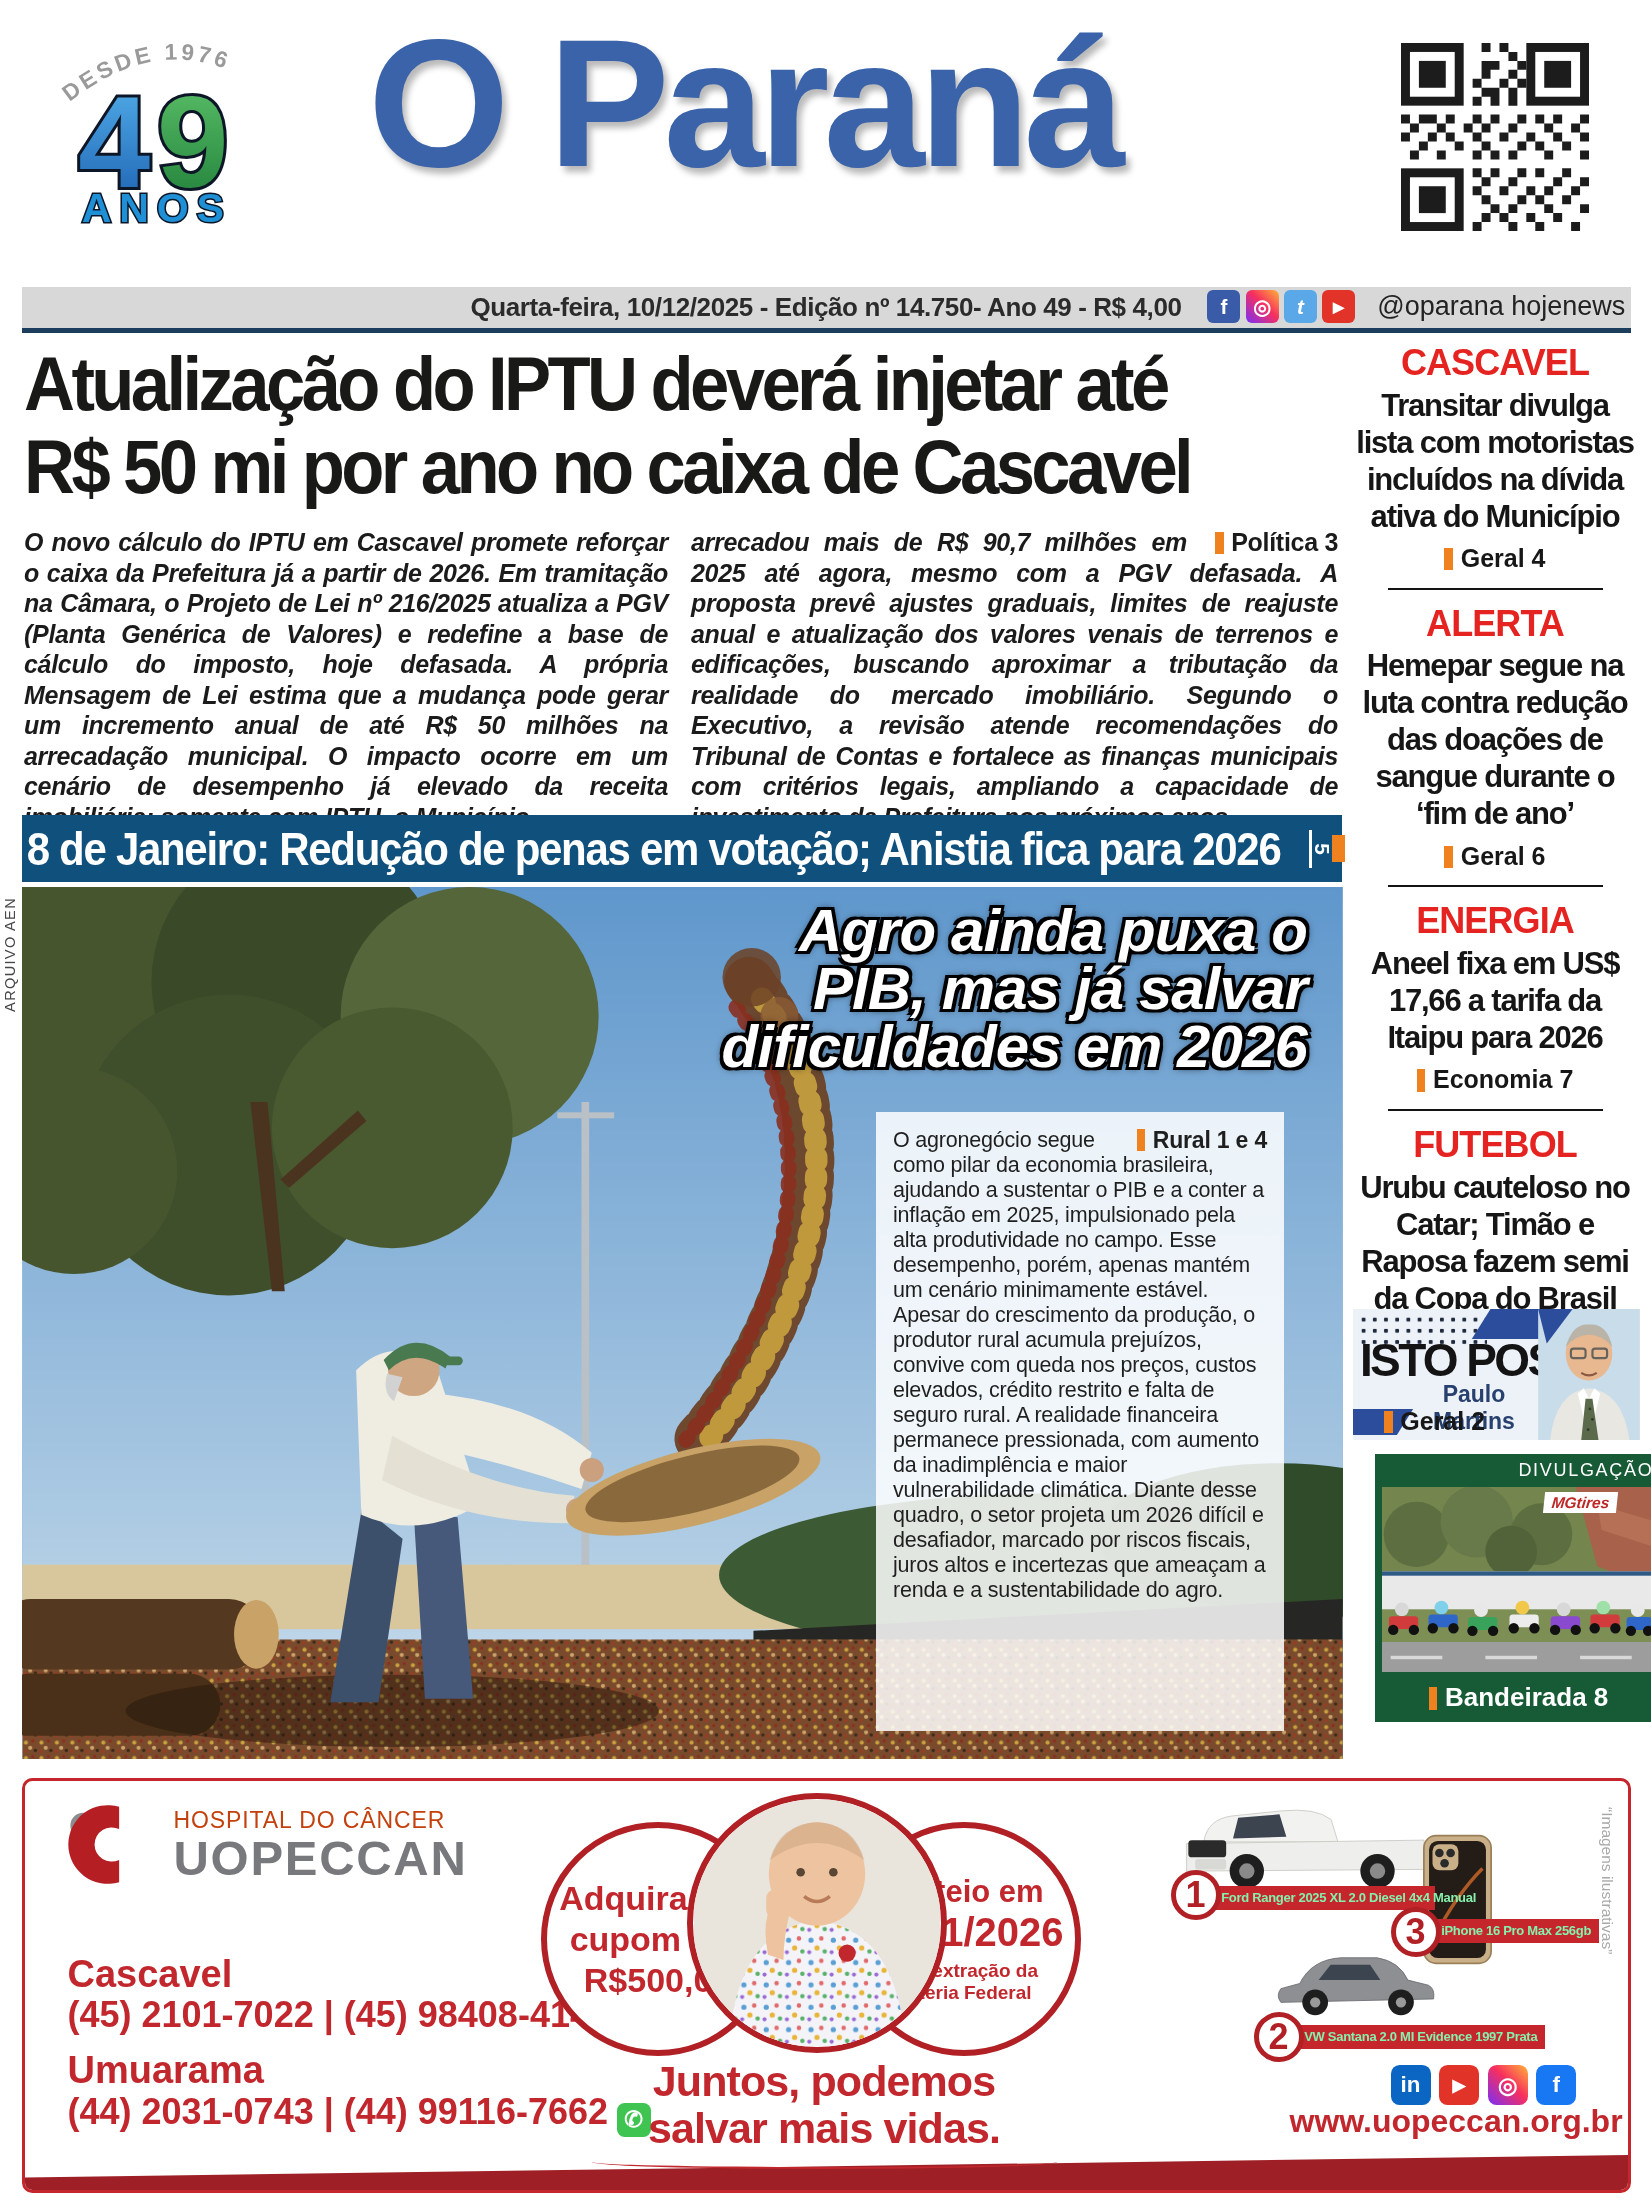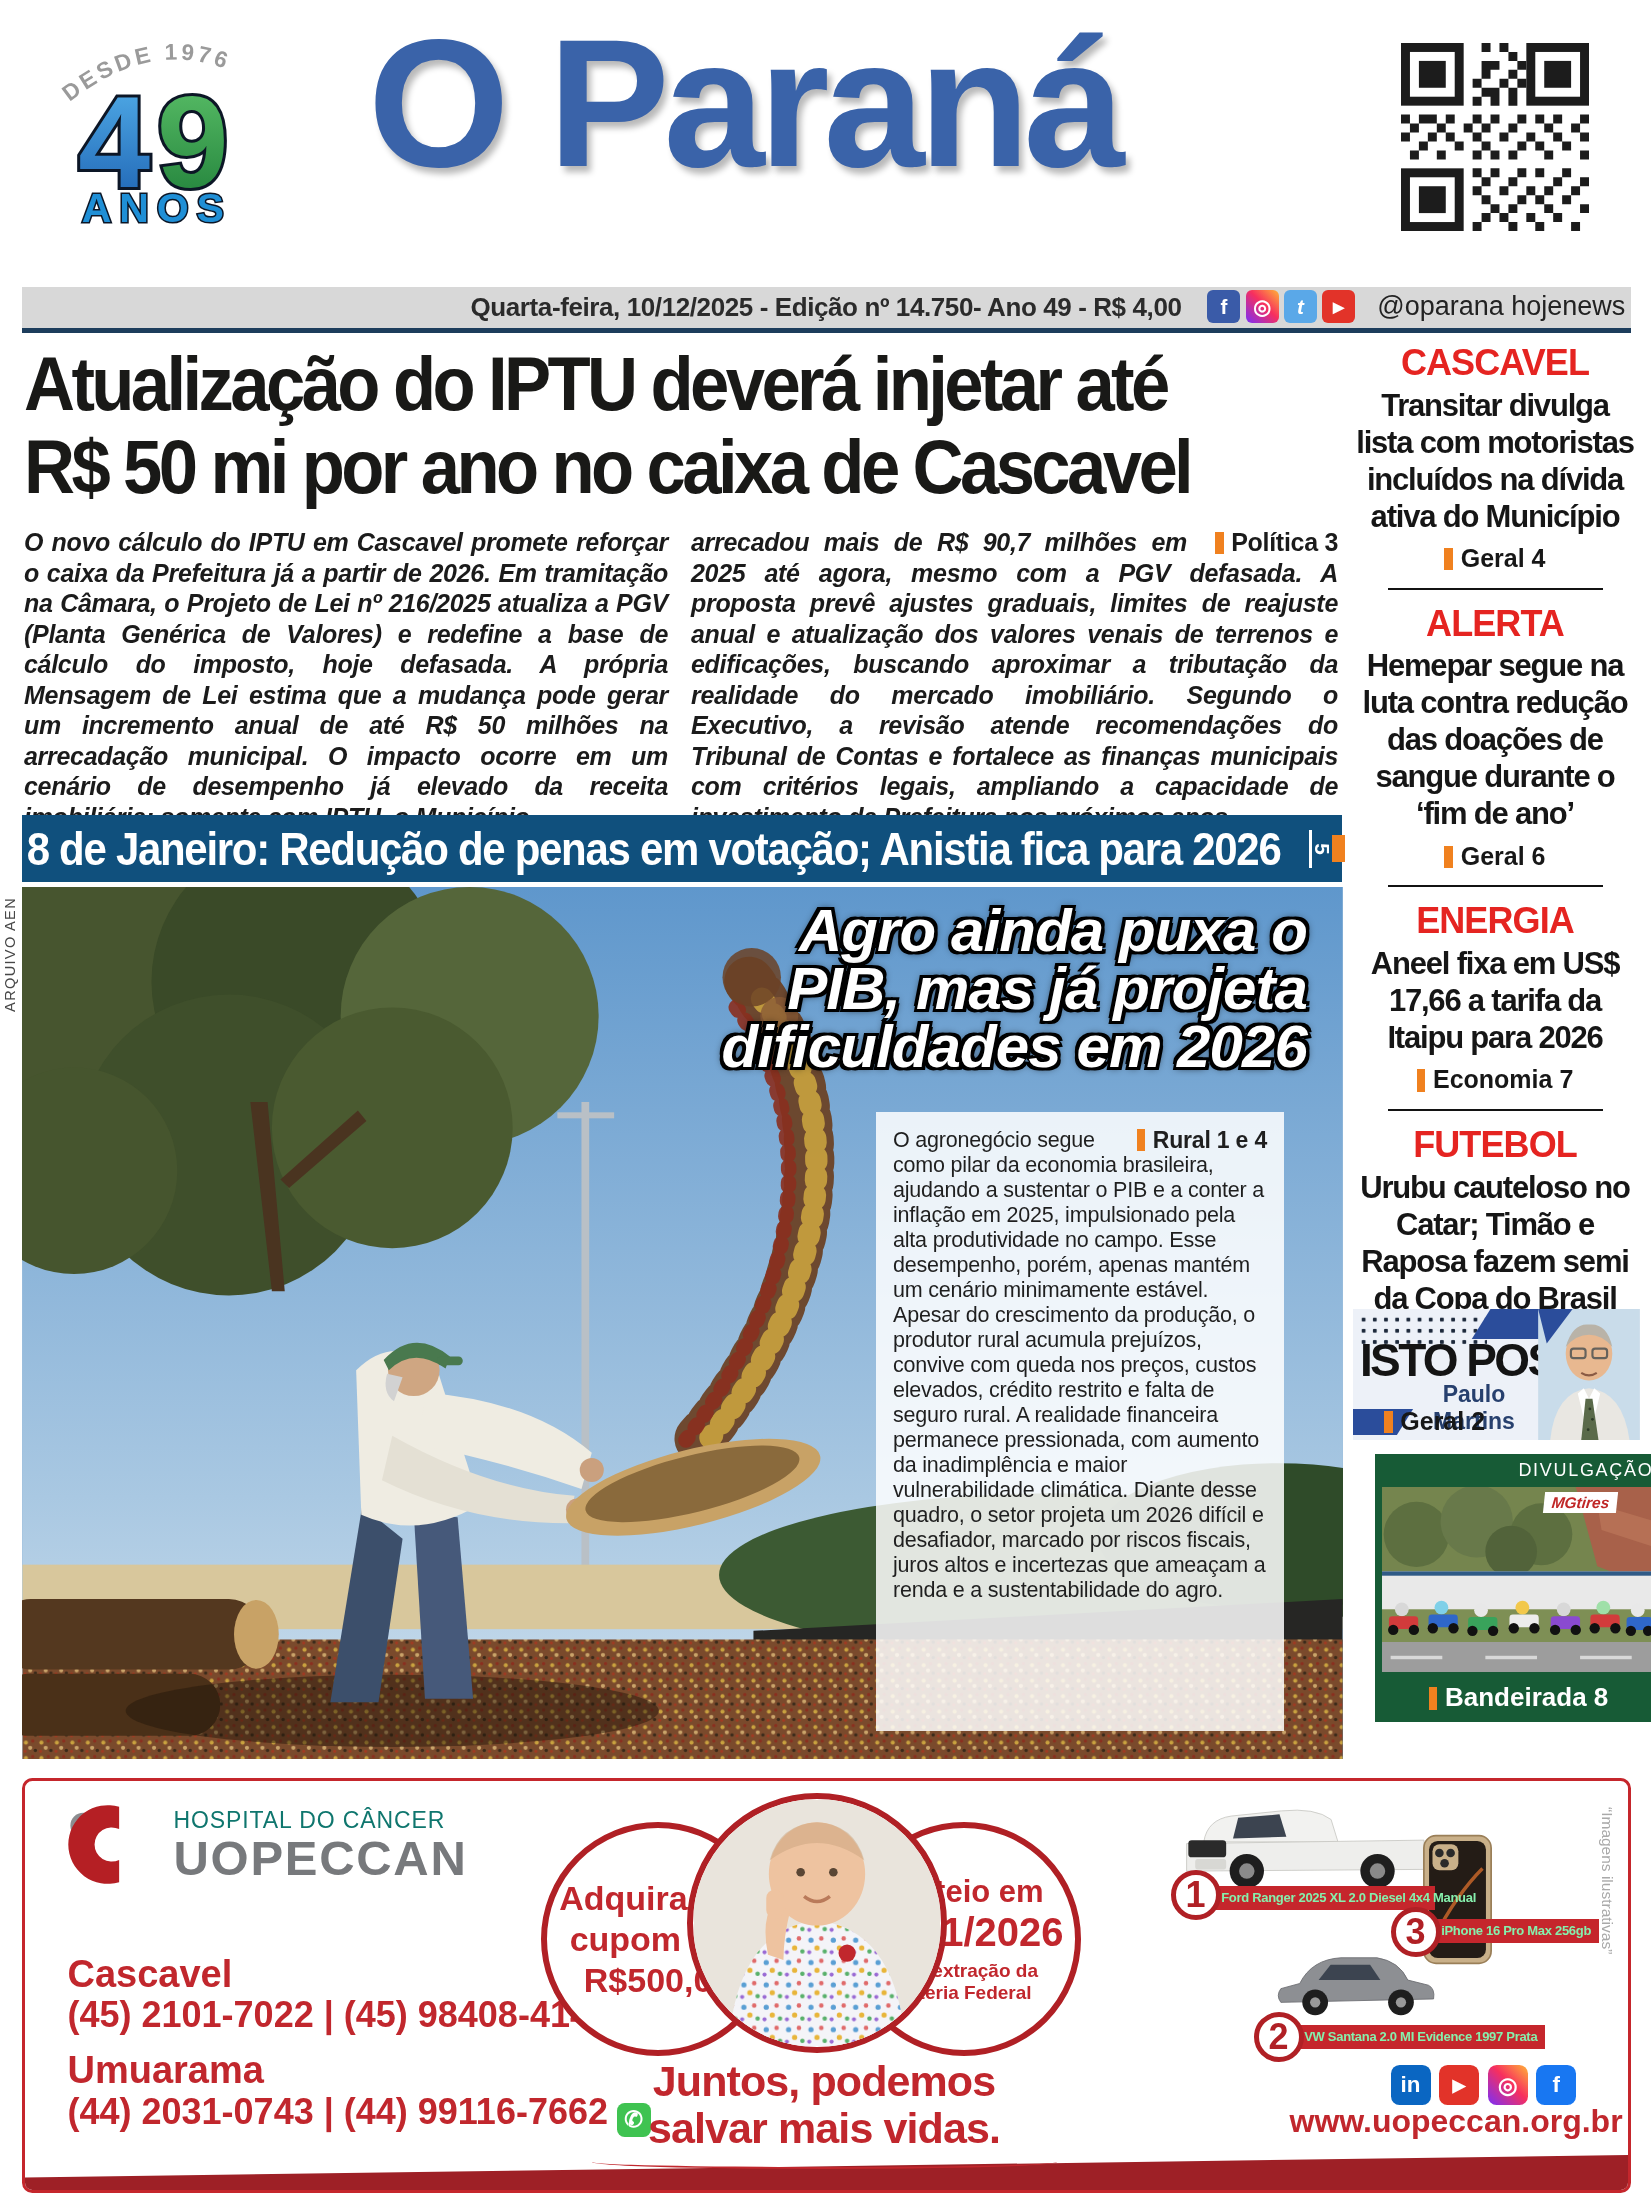--- a/index.html
+++ b/index.html
@@ -75,21 +75,21 @@
   #kart-photo{position:absolute;left:6.9px;right:6.9px;top:33px;bottom:50px;overflow:hidden;background:#7e8f55;}
   #kart-brand{position:absolute;top:5.2px;right:38px;background:#fff;color:#c02828;font-style:italic;
     font-weight:900;font-size:15.5px;padding:1.7px 7.7px;transform:skewX(-6deg);}
   #kart-ref{position:absolute;bottom:9.5px;width:100%;text-align:center;color:#fff;font-size:26px;font-weight:700;}
   #kart-ref .obar{vertical-align:-4.3px;}
 
   
   #ad{left:21.5px;top:1778px;width:1609px;height:415px;background:#fff;border:3.4px solid #c5262c;
     border-radius:10.3px;box-sizing:border-box;overflow:hidden;}
   #ad-logo{position:absolute;left:41px;top:19px;display:flex;align-items:center;gap:12px;}
-  #ad-logo-text .l1{font-size:23px;color:#0f766e;letter-spacing:0.9px;}
+  #ad-logo-text .l1{font-size:23px;color:#c2410c;letter-spacing:0.9px;}
   #ad-logo-text .l2{font-size:49px;color:#77797c;font-weight:900;letter-spacing:1.7px;line-height:1;}
   .ad-city{position:absolute;left:43px;font-size:38px;font-weight:900;color:#c1272d;}
   .ad-phone{position:absolute;left:43px;font-size:36px;font-weight:700;color:#c1272d;white-space:nowrap;}
   .wa{display:inline-flex;width:34px;height:34px;border-radius:7.7px;background:#3fc351;color:#fff;
     align-items:center;justify-content:center;font-size:22.4px;margin-left:8.6px;vertical-align:-3.4px;}
   .circle{position:absolute;border:6.9px solid #b02025;border-radius:50%;background:#fff;box-sizing:border-box;
     display:flex;flex-direction:column;align-items:center;justify-content:center;text-align:center;color:#c1272d;}
   #circ-left{left:516px;top:41px;width:234px;height:234px;z-index:1;}
   #circ-left div{font-size:34px;font-weight:900;line-height:41px;}
   #circ-baby{left:662px;top:12px;width:260px;height:260px;z-index:2;overflow:hidden;padding:0;}
@@ -262,21 +262,21 @@
       <g transform="rotate(-14 780 698)">
         <ellipse cx="780" cy="698" rx="152" ry="44" fill="#c8a266"></ellipse>
         <ellipse cx="780" cy="694" rx="128" ry="33" fill="#8a6a3c"></ellipse>
       </g>
     </svg>
   </div>
   <div id="photo-credit" class="abs">ARQUIVO AEN</div>
 
   <div id="photo-headline" class="abs">
     <span style="display:block">Agro ainda puxa o</span>
-    <span style="display:block">PIB, mas já projeta</span>
+    <span style="display:block">PIB, mas já salvar</span>
     <span style="display:block">dificuldades em 2026</span>
   </div>
 
   <div id="photo-box" class="abs">
     <span class="pref2"><span class="obar"></span><span>Rural 1 e 4</span></span>
     <span>O agronegócio segue como pilar da economia brasileira, ajudando a sustentar o PIB e a conter a inflação em 2025, impulsionado pela alta produtividade no campo. Esse desempenho, porém, apenas mantém um cenário minimamente estável. Apesar do crescimento da produção, o produtor rural acumula prejuízos, convive com queda nos preços, custos elevados, crédito restrito e falta de seguro rural. A realidade financeira permanece pressionada, com aumento da inadimplência e maior vulnerabilidade climática. Diante desse quadro, o setor projeta um 2026 difícil e desafiador, marcado por riscos fiscais, juros altos e incertezas que ameaçam a renda e a sustentabilidade do agro.</span>
   </div>
 
   <div id="sidebar" class="abs">
     <div class="sb-sec">

